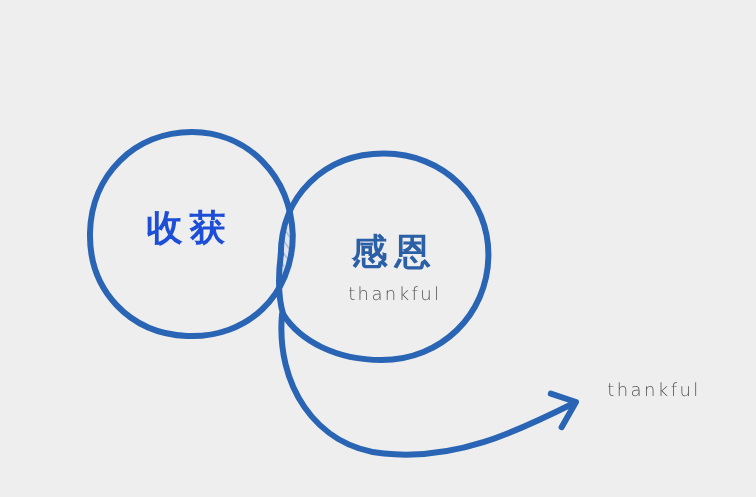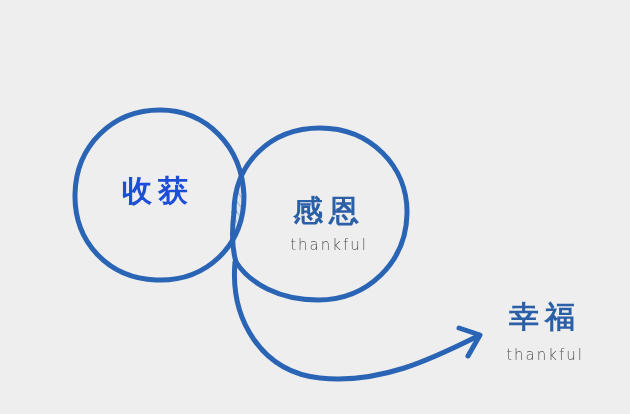--- a/index.html
+++ b/index.html
@@ -61,15 +61,14 @@
 <div class="label" style="left:108px; top:176px; width:100px;">
   <div class="zh" style="color:#1d4ed8;">收获</div>
 </div>
 
 <div class="label" style="left:274px; top:196px; width:110px;">
   <div class="zh" style="color:#2b5fa6;">感恩</div>
   <div class="en" style="margin-top:12px;">thankful</div>
 </div>
 
 <div class="label" style="left:490px; top:302px; width:110px;">
-  <div class="zh" style="color:#2b5fa6;">幸福</div>
   <div class="en" style="margin-top:16px;">thankful</div>
 </div>
 
 </body></html>

